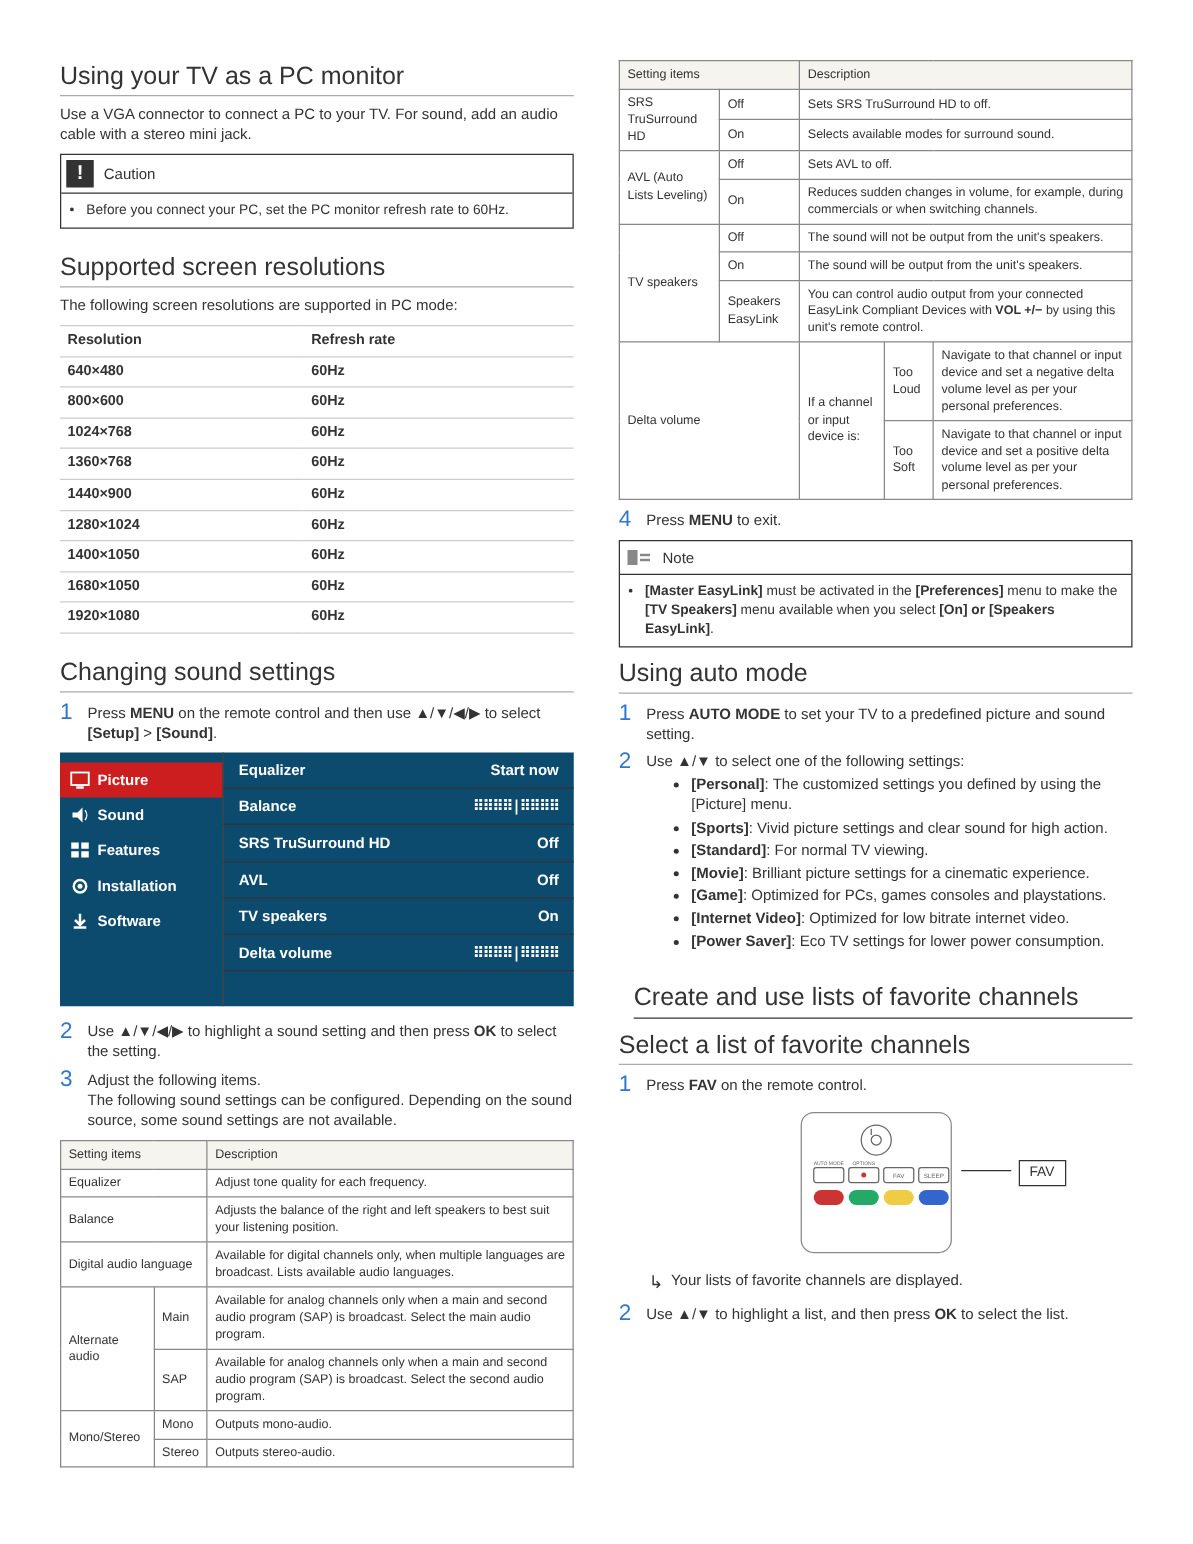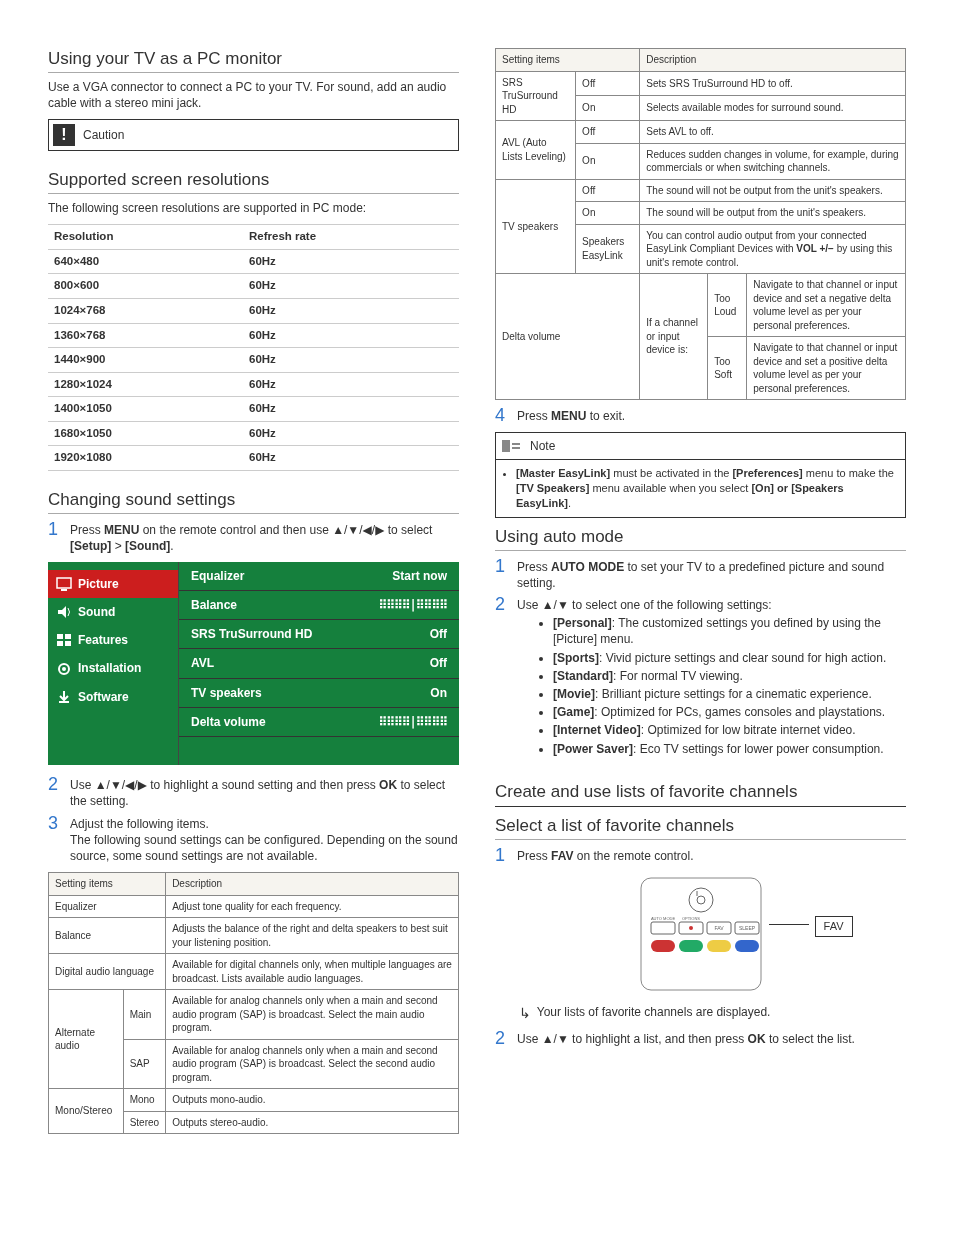--- a/index.html
+++ b/index.html
@@ -1,37 +1,37 @@
 <!DOCTYPE html>
 <html><head>
 <meta charset="utf-8">
 <style>
   * { box-sizing: border-box; margin: 0; padding: 0; }
   body { font-family: "Gill Sans", "Gill Sans MT", sans-serif; font-size: 12px; color: #333; background: #fff; width: 954px; padding: 48px 48px 20px 48px; line-height: 1.35; }
   .columns { display: flex; gap: 36px; }
   .col { flex: 1; min-width: 0; }
-  h2 { font-size: 17px; font-weight: normal; margin: 0 0 8px 0; border-bottom: 1.5px solid #333; padding-bottom: 2px; }
-  h3 { font-size: 17px; font-weight: normal; margin: 0 0 6px 0; border-bottom: 1px solid #aaa; padding-bottom: 1px; }
+  h2 { font-size: 20px; font-weight: normal; margin: 0 0 8px 12px; border-bottom: 1.5px solid #333; padding-bottom: 2px; }
+  h3 { font-size: 20px; font-weight: normal; margin: 0 0 6px 0; border-bottom: 1px solid #aaa; padding-bottom: 1px; }
   p { margin: 0 0 8px 0; }
   .section { margin-bottom: 18px; }
   .caution-box, .note-box { border: 1px solid #333; margin: 8px 0; }
   .caution-head, .note-head { display: flex; align-items: center; gap: 8px; padding: 4px 4px; }
   .caution-icon { width: 22px; height: 22px; background: #333; color: #fff; text-align: center; font-weight: bold; font-size: 16px; line-height: 22px; }
   .note-icon { width: 22px; height: 18px; }
   .caution-body, .note-body { border-top: 1px solid #333; padding: 6px 8px; font-size: 11px; }
   .caution-body ul, .note-body ul { list-style: disc; padding-left: 12px; }
   table.simple { width: 100%; border-collapse: collapse; font-size: 11.5px; }
   table.simple th, table.simple td { text-align: left; padding: 4px 6px; border-top: 1px solid #ccc; font-weight: bold; }
   table.simple tr:last-child td { border-bottom: 1px solid #ccc; }
   .steps { list-style: none; padding: 0; margin: 0 0 8px 0; }
   .steps > li { display: flex; gap: 8px; margin-bottom: 4px; align-items: flex-start; }
   .stepnum { color: #3377cc; font-size: 18px; font-weight: normal; line-height: 1; min-width: 14px; }
   .stepbody { flex: 1; padding-top: 2px; }
   .arrows { font-family: Arial, sans-serif; }
-  .on-screen { background: #15803d; color: #fff; display: flex; margin: 6px 0 10px 0; font-size: 12px; }
+  .on-screen { background: #0c4a6e; color: #fff; display: flex; margin: 6px 0 10px 0; font-size: 12px; }
   .os-left { width: 130px; padding: 8px 0; }
   .os-item { display: flex; align-items: center; gap: 6px; padding: 6px 8px; }
   .os-item.active { background: #cc1e1e; }
   .os-icon { width: 16px; height: 16px; display: inline-block; }
   .os-right { flex: 1; border-left: 1px solid #444; }
   .os-row { display: flex; justify-content: space-between; padding: 6px 12px; border-bottom: 1px solid #333; }
   .os-row:last-child { border-bottom: none; }
   .os-row .lbl { font-weight: bold; }
   .os-row .val { font-weight: bold; }
   .os-slider { letter-spacing: -1px; font-family: monospace; }
@@ -57,20 +57,25 @@
   <div class="col">
 
     <div class="section">
       <h3>Using your TV as a PC monitor</h3>
       <p>Use a VGA connector to connect a PC to your TV. For sound, add an audio cable with a stereo mini jack.</p>
       <div class="caution-box">
         <div class="caution-head">
           <span class="caution-icon">!</span>
           <span>Caution</span>
         </div>
+        <div class="caution-body">
+          <ul>
+              <li>Before you connect your PC, set the PC monitor refresh rate to 60Hz.</li>
+            </ul>
+        </div>
       </div>
     </div>
 
     <div class="section">
       <h3>Supported screen resolutions</h3>
       <p>The following screen resolutions are supported in PC mode:</p>
       <table class="simple">
         <tbody>
             <tr>
           <th>Resolution</th>
@@ -223,21 +228,21 @@
             <tr>
           <th class="h" colspan="2">Setting items</th>
           <th class="h">Description</th>
         </tr>
         <tr>
               <td colspan="2">Equalizer</td>
               <td>Adjust tone quality for each frequency.</td>
             </tr>
         <tr>
               <td colspan="2">Balance</td>
-              <td>Adjusts the balance of the right and delta speakers to best suit your listening position.</td>
+              <td>Adjusts the balance of the right and left speakers to best suit your listening position.</td>
             </tr>
         <tr>
               <td colspan="2">Digital audio language</td>
               <td>Available for digital channels only, when multiple languages are broadcast. Lists available audio languages.</td>
             </tr>
         <tr>
               <td rowspan="2">Alternate audio</td>
               <td>Main</td>
               <td>Available for analog channels only when a main and second audio program (SAP) is broadcast. Select the main audio program.</td>
             </tr>

